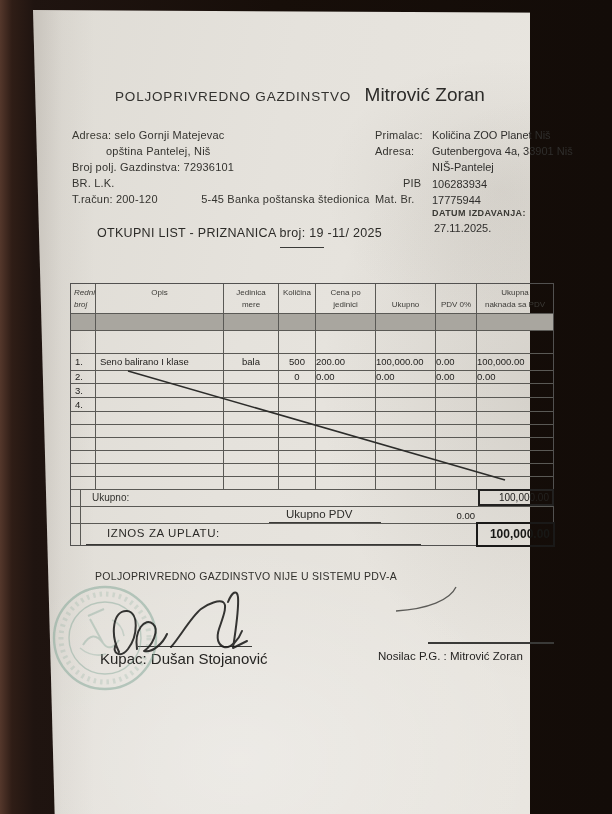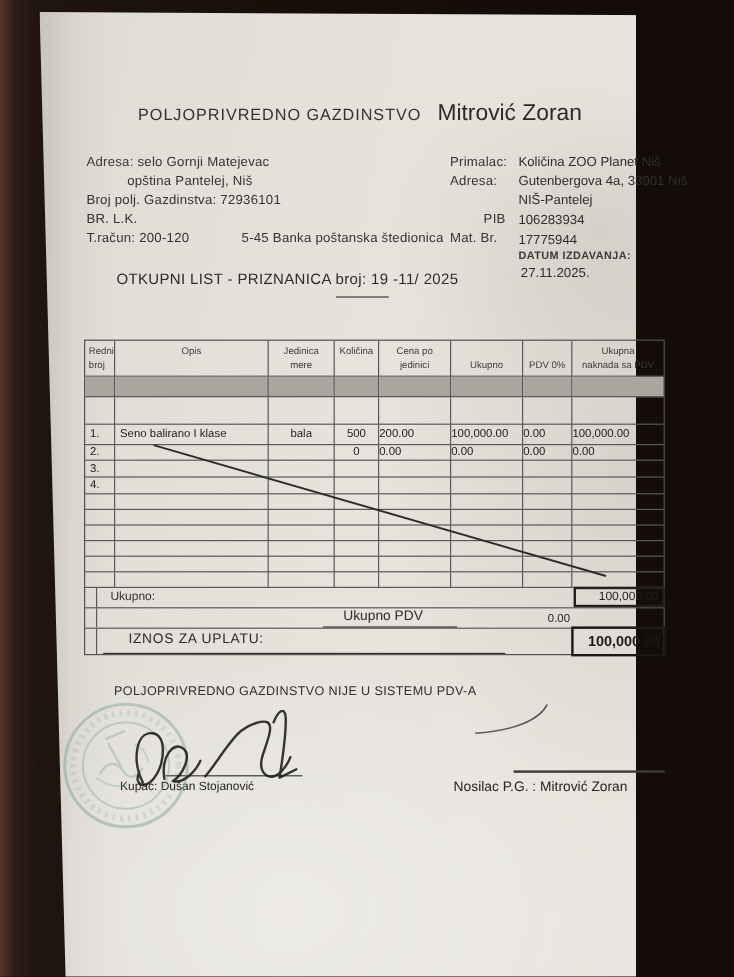--- a/index.html
+++ b/index.html
@@ -27,21 +27,21 @@
   .datum-lbl{font-size:9px;font-weight:bold;letter-spacing:.4px;color:#3a3934;}
   
   .doc-title{left:97px;top:226px;font-size:12.5px;letter-spacing:.3px;color:#2c2b28;}
   .uline{position:absolute;background:#3a3a38;height:1.2px;}
   
   .tbl{position:absolute;left:70px;top:283px;width:482px;border:1px solid #525150;}
   .trow{display:grid;grid-template-columns:25px 128px 55px 37px 60px 60px 41px 76px;}
   .tc{border-right:1px solid #5a5955;border-bottom:1px solid #5a5955;box-sizing:border-box;overflow:hidden;}
   .tc:last-child{border-right:none;}
   .h-row .tc{height:30px;font-size:8px;line-height:11px;text-align:center;color:#3c3b37;padding-top:3px;}
-  .th-left{text-align:left !important;padding-left:3px;}
+  .th-left{text-align:left !important;padding-left:3px;font-style:italic;}
   .hl{height:12px;}
   .g-row .tc{height:17px;background:#a9a69f;}
   .b-row .tc{height:23px;}
   .r1 .tc{height:17px;font-size:9.5px;line-height:16px;color:#232220;}
   .r2 .tc{height:13px;font-size:9.5px;line-height:12px;color:#232220;}
   .r34 .tc{height:14px;font-size:9.5px;line-height:13px;color:#232220;}
   .e-row .tc{height:13px;}
   .cl{text-align:left;padding-left:4px;}
   .cc{text-align:center;}
   .cr{text-align:left;padding-right:3px;}
@@ -53,21 +53,21 @@
   .row-pdv{display:grid;grid-template-columns:10px auto;height:16px;border-bottom:1px solid #5a5955;position:relative;}
   .rp-lbl{position:absolute;left:215px;top:1px;width:110px;font-size:11.5px;color:#2d2c29;}
   .rp-ul{position:absolute;left:198px;top:14.5px;width:112px;height:1.2px;background:#3c3b38;}
   .rp-val{position:absolute;left:378px;top:3px;width:26px;text-align:right;font-size:9.5px;color:#232220;}
   .row-iznos{display:grid;grid-template-columns:10px auto 77px;height:21px;position:relative;}
   .ri1{font-size:11.5px;letter-spacing:.6px;line-height:19px;padding-left:5px;color:#2c2b28;margin-left:21px;}
   .ri-ul{position:absolute;left:15px;bottom:0px;width:335px;height:1.3px;background:#383734;}
   .ri2{border:2.5px solid #1a1918;box-sizing:border-box;margin:-2px -2px -2px 0;font-size:12px;font-weight:bold;text-align:right;line-height:20px;padding-right:3px;color:#181816;}
   
   .note{left:95px;top:570px;font-size:10.5px;letter-spacing:.3px;color:#302f2b;}
-  .kupac{left:100px;top:650px;font-size:10px;color:#262523;}
+  .kupac{left:100px;top:650px;font-size:15px;color:#262523;}
   .nosilac{left:378px;top:650px;font-size:11.5px;color:#262523;}
   .signline-l{left:138px;top:646px;width:114px;height:1.3px;}
   .signline-r{left:428px;top:642px;width:126px;height:1.6px;}
   .overlay{position:absolute;left:0;top:0;pointer-events:none;}
 </style>
 </head>
 <body>
 
 <div class="stage">
   <div class="paper">

